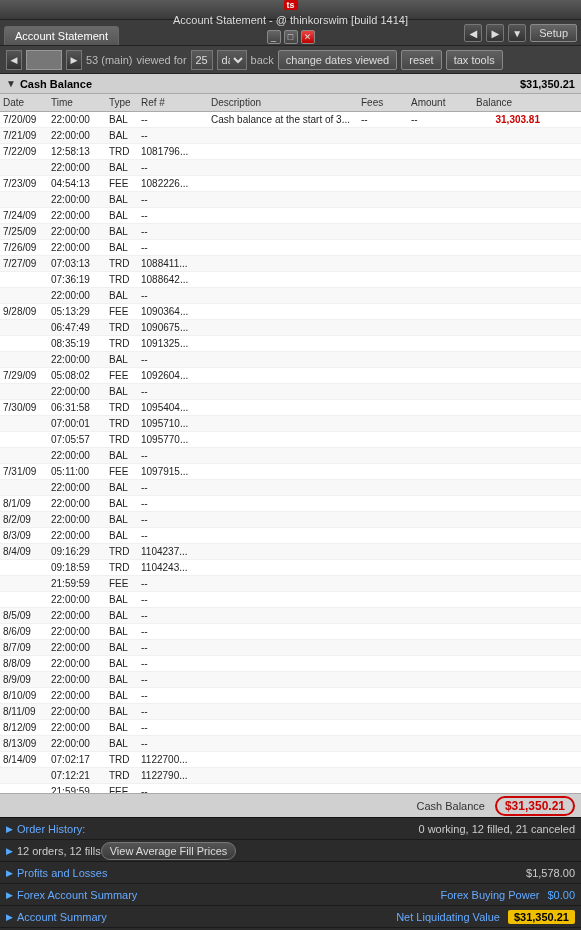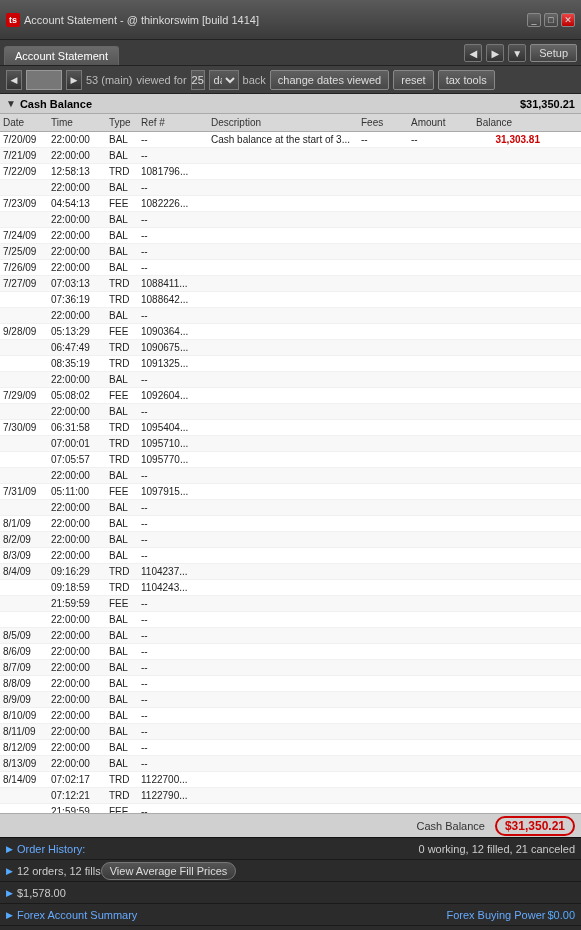--- a/index.html
+++ b/index.html
@@ -9,26 +9,27 @@
       background: #2b2b2b;
       font-family: Arial, sans-serif;
       font-size: 11px;
       color: #ccc;
       overflow: hidden;
     }
 
     
     .title-bar {
       background: linear-gradient(to bottom, #5a5a5a, #3a3a3a);
-      height: 40px;
+      height: 20px;
       display: flex;
       align-items: center;
       padding: 0 6px;
       gap: 4px;
       border-bottom: 1px solid #222;
+      flex-direction: column;
     }
     .title-bar-icon {
       width: 14px;
       height: 14px;
       background: #c00;
       border-radius: 2px;
       display: flex; align-items: center; justify-content: center;
       color: #fff; font-size: 9px; font-weight: bold;
     }
     .title-bar-text {
@@ -130,21 +131,21 @@
       display: flex; align-items: center; justify-content: center;
     }
     .toolbar-text {
       color: #bbb;
       font-size: 11px;
     }
     .toolbar-num {
       background: linear-gradient(to bottom, #5a5a5a, #444);
       border: 1px solid #777;
       color: #ddd;
-      width: 14px; height: 20px;
+      width: 22px; height: 20px;
       text-align: center;
       font-size: 11px;
     }
     .toolbar-btn {
       background: linear-gradient(to bottom, #606060, #484848);
       border: 1px solid #888;
       color: #ddd;
       padding: 2px 7px;
       font-size: 11px;
       cursor: pointer;
@@ -311,21 +312,21 @@
       background: #f0c000;
       padding: 1px 6px;
       border-radius: 2px;
       font-weight: bold;
     }
     .section-value.zero { color: #5af; }
 
     .forex-power-label {
       color: #6af;
       font-size: 11px;
-      margin-right: 2px;
+      margin-right: 8px;
     }
   </style>
 </head>
 <body>
 
 <div class="title-bar">
   <div class="title-bar-icon">ts</div>
   <span class="title-bar-text">Account Statement -         @ thinkorswim [build 1414]</span>
   <div class="title-bar-controls">
     <div class="title-btn">_</div>
@@ -825,20 +826,21 @@
         <span class="section-label">Order History:</span>
         <span class="section-text">0 working, 12 filled, 21 canceled</span>
       </div>
       <div class="section-row">
         <span class="section-toggle">▶</span>
         <span class="section-text">12 orders, 12 fills</span>
         <button class="section-btn">View Average Fill Prices</button>
       </div>
       <div class="section-row">
         <span class="section-toggle">▶</span>
+        <span class="section-label">Profits and Losses</span>
         <span class="section-value ">$1,578.00</span>
       </div>
       <div class="section-row">
         <span class="section-toggle">▶</span>
         <span class="section-label">Forex Account Summary</span>
         <span class="forex-power-label">Forex Buying Power</span>
         <span class="section-value zero">$0.00</span>
       </div>
       <div class="section-row">
         <span class="section-toggle">▶</span>

